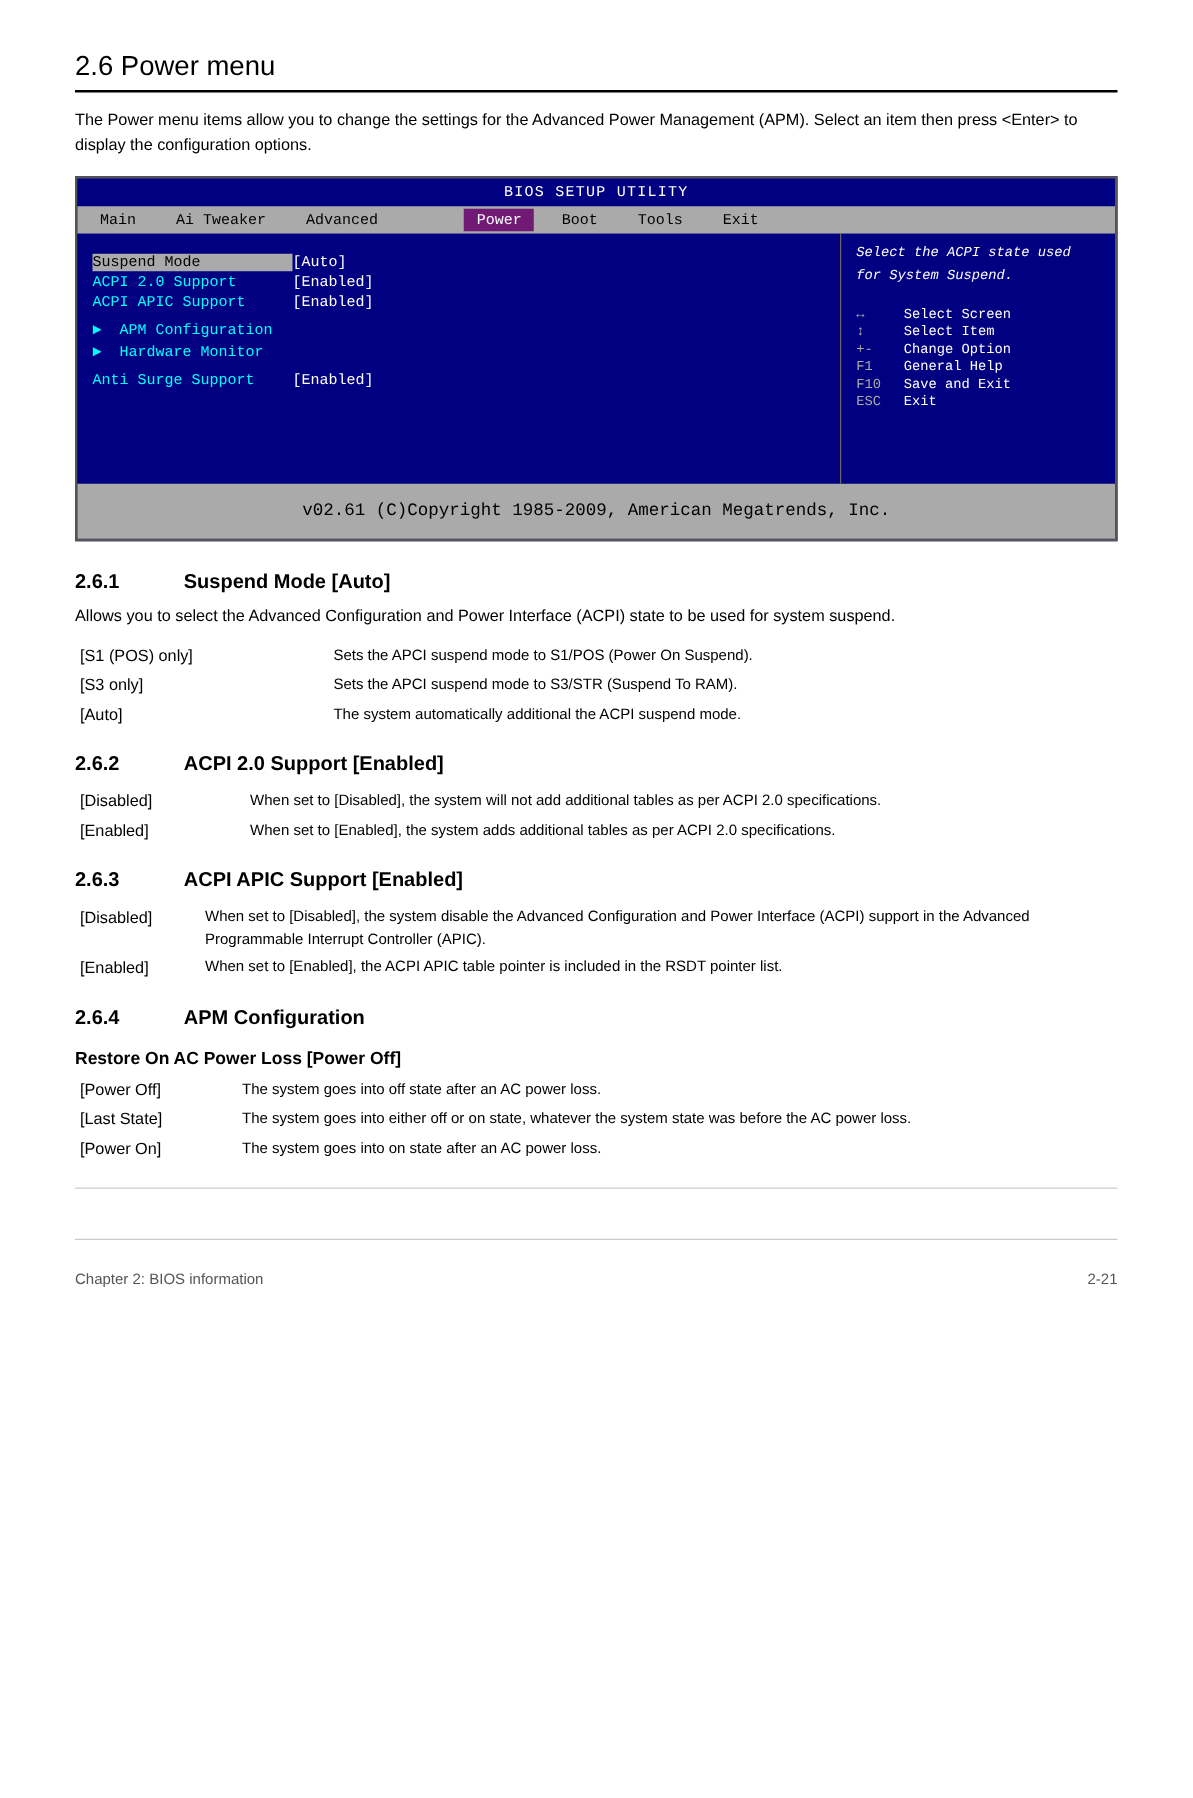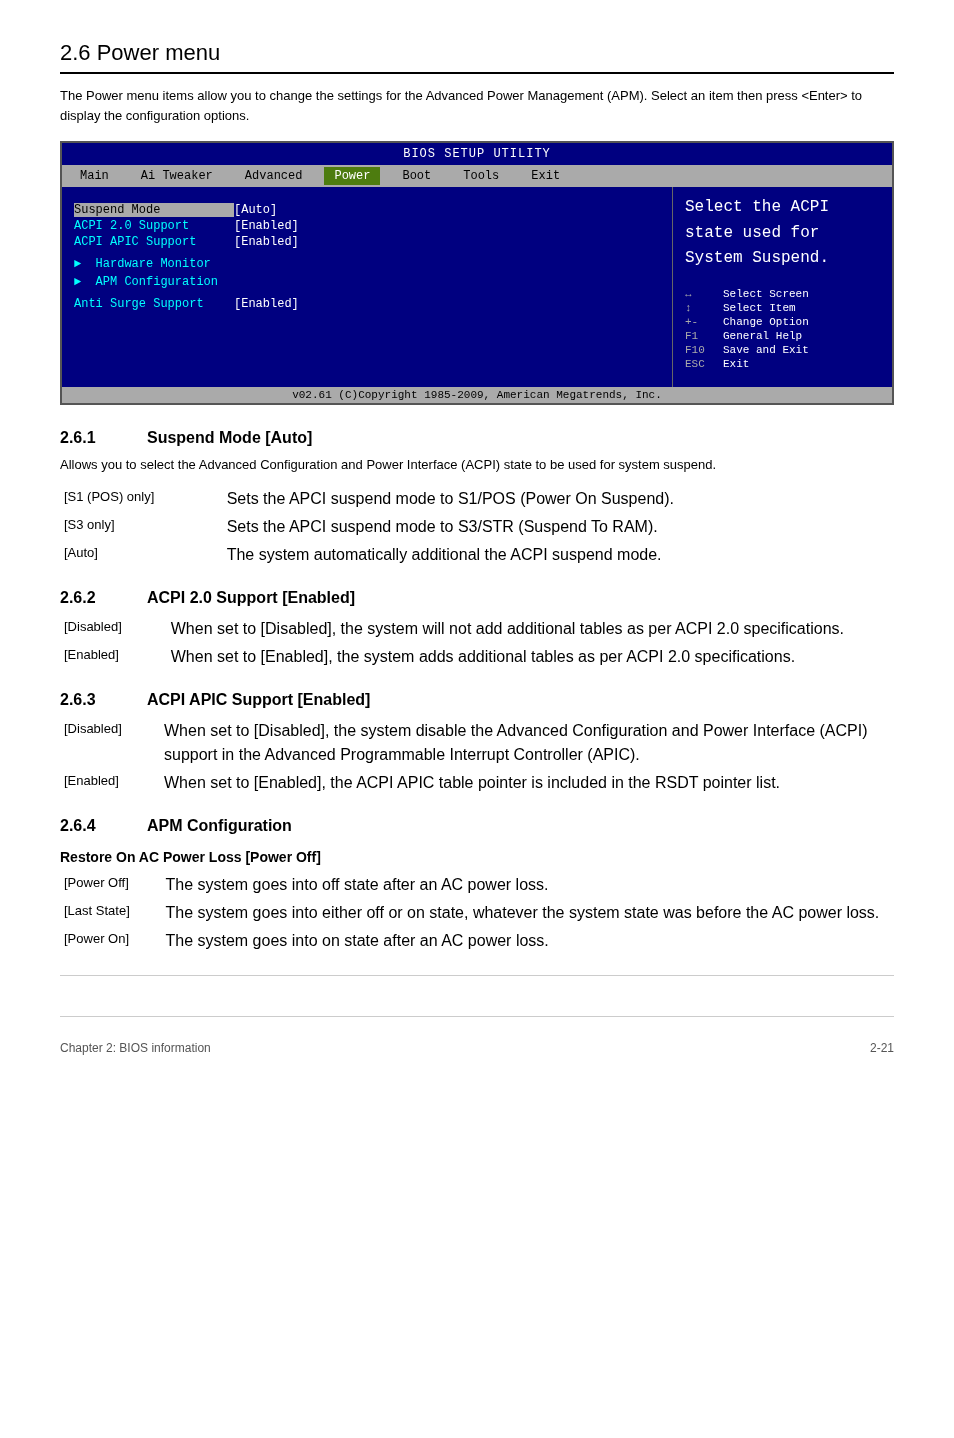--- a/index.html
+++ b/index.html
@@ -59,22 +59,23 @@
 
     .bios-nav-item {
       padding: 2px 10px;
       font-family: 'Courier New', Courier, monospace;
       font-size: 12px;
       color: #000;
       background: #aaa;
     }
 
     .bios-nav-item.active {
-      background: #4d7c0f;
-      color: #fff;
+      background: #701a75;
+      color: #fff;
+      margin-left: 47px;
     }
 
     .bios-body {
       display: flex;
       background: #000080;
       color: #fff;
       min-height: 200px;
     }
 
     .bios-left {
@@ -111,22 +112,23 @@
       color: #fff;
     }
 
     .bios-submenu-item {
       color: #0ff;
       margin: 4px 0;
     }
 
     .bios-help-text {
       color: #fff;
-      font-size: 16px;
+      font-size: 11px;
       line-height: 1.6;
+      font-style: italic;
     }
 
     .bios-keys {
       margin-top: 16px;
       font-size: 11px;
     }
 
     .bios-keys-row {
       display: flex;
       gap: 8px;
@@ -139,23 +141,23 @@
     }
 
     .bios-key-desc {
       color: #fff;
     }
 
     .bios-footer {
       background: #aaa;
       color: #000;
       text-align: center;
-      padding: 2px;
-      font-family: 'Courier New', Courier, monospace;
-      font-size: 11px;
+      padding: 14px;
+      font-family: 'Courier New', Courier, monospace;
+      font-size: 14px;
     }
 
     
     .section-heading {
       font-size: 16px;
       font-weight: bold;
       margin: 20px 0 8px 0;
       display: flex;
       align-items: baseline;
       gap: 32px;
@@ -187,21 +189,21 @@
     
     .def-table {
       width: 100%;
       margin-bottom: 10px;
       border-collapse: collapse;
     }
 
     .def-table td {
       vertical-align: top;
       padding: 2px 4px;
-      font-size: 16px;
+      font-size: 12px;
       line-height: 1.5;
     }
 
     .def-table td:first-child {
       white-space: nowrap;
       padding-right: 16px;
       font-size: 13px;
       min-width: 100px;
     }
 
@@ -248,22 +250,22 @@
       </div>
       <div class="bios-row">
         <span class="bios-row-label" style="color:#0ff">ACPI 2.0 Support&nbsp;&nbsp;&nbsp;&nbsp;</span>
         <span class="bios-row-value">[Enabled]</span>
       </div>
       <div class="bios-row">
         <span class="bios-row-label" style="color:#0ff">ACPI APIC Support&nbsp;&nbsp;&nbsp;</span>
         <span class="bios-row-value">[Enabled]</span>
       </div>
       <div style="margin-top:8px;">
+        <div class="bios-submenu-item">► &nbsp;APM Configuration</div>
         <div class="bios-submenu-item">► &nbsp;Hardware Monitor</div>
-        <div class="bios-submenu-item">► &nbsp;APM Configuration</div>
       </div>
       <div class="bios-row" style="margin-top:8px;">
         <span class="bios-row-label" style="color:#0ff">Anti Surge Support&nbsp;&nbsp;</span>
         <span class="bios-row-value">[Enabled]</span>
       </div>
     </div>
     <div class="bios-right">
       <div class="bios-help-text">Select the ACPI state used for System Suspend.</div>
       <div class="bios-keys">
         <div class="bios-keys-row">

